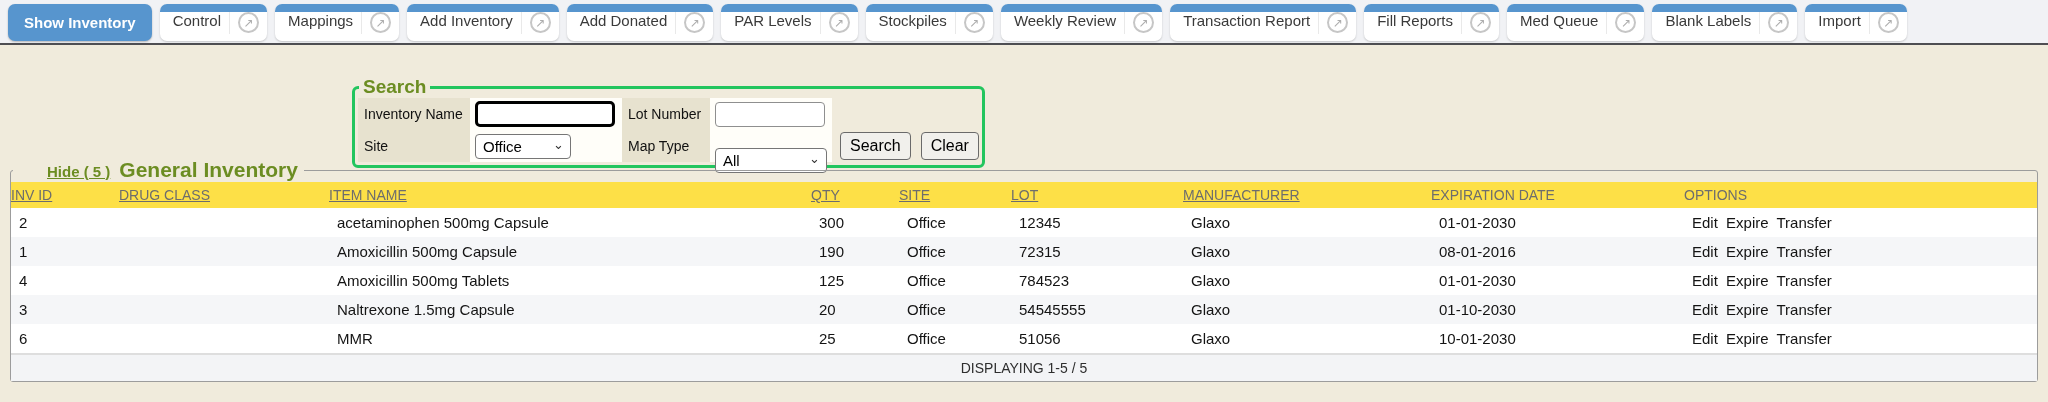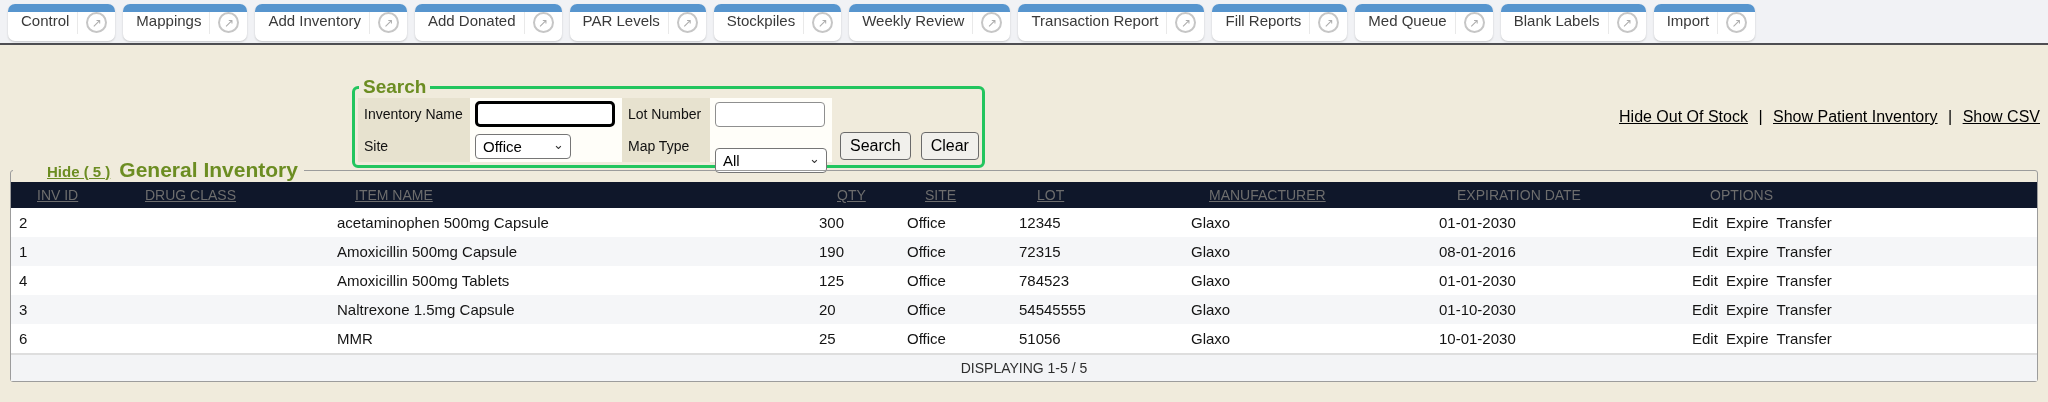--- a/index.html
+++ b/index.html
@@ -86,40 +86,43 @@
   }
   fieldset.invbox legend {
     margin-left:2px; padding:0 6px 0 2px; display:flex; align-items:baseline; gap:9px;
   }
   .hidelink { color:#6c8d22; font-weight:bold; font-size:15px; text-decoration:underline; cursor:pointer; white-space:nowrap;margin-left:32px; }
   .invtitle { color:#6c8d22; font-weight:bold; font-size:21px; white-space:nowrap; }
 
   table.inv { width:100%; border-collapse:collapse; background:#fff; }
   table.inv thead th {
     text-align:left; font-weight:normal; font-size:14px; color:#6d6d6d;
-    background:#0f172a; padding:5px 26px; white-space:nowrap;
+    background:#fde047; padding:5px 0; white-space:nowrap;
   }
   table.inv thead th .sort { text-decoration:underline; cursor:pointer; }
   table.inv tbody td {
     font-size:15px; color:#141414; padding:6px 8px; white-space:nowrap;
   }
   table.inv tbody tr:nth-child(even) { background:#f5f6f8; }
   table.inv tfoot td {
     background:#f3f4f6; border-top:2px solid #dedede; text-align:center;
     font-size:14px; color:#2e2e2e; padding:5px;
   }
   .opt { cursor:pointer; margin-right:4px; }
 </style>
 </head>
 <body>
 
 <div class="page">
 
   <div class="tabbar">
 
+    <div class="tab active">
+      <span class="alabel">Show Inventory</span>
+    </div>
 
     <div class="tab">
       <div class="cap"></div>
       <div class="tbody">
         <span class="tlabel">Control</span>
         <span class="tsep"></span>
         <span class="ticon">
             <span>↗</span>
           </span>
       </div>
@@ -278,27 +281,20 @@
           <span class="chev">⌄</span>
         </div>
       </div>
       <div class="acell">
         <button class="btn">Search</button>
         <button class="btn">Clear</button>
       </div>
     </div>
   </fieldset>
 
-  <div class="toplinks">
-    <span class="lnk">Hide Out Of Stock</span>
-    <span class="sep">|</span>
-    <span class="lnk">Show Patient Inventory</span>
-    <span class="sep">|</span>
-    <span class="lnk">Show CSV</span>
-  </div>
 
   <fieldset class="invbox">
     <legend>
       <span class="hidelink">Hide ( 5 )</span>
       <span class="invtitle">General Inventory</span>
     </legend>
 
     <table class="inv">
       <colgroup>
         <col style="width:108px">

